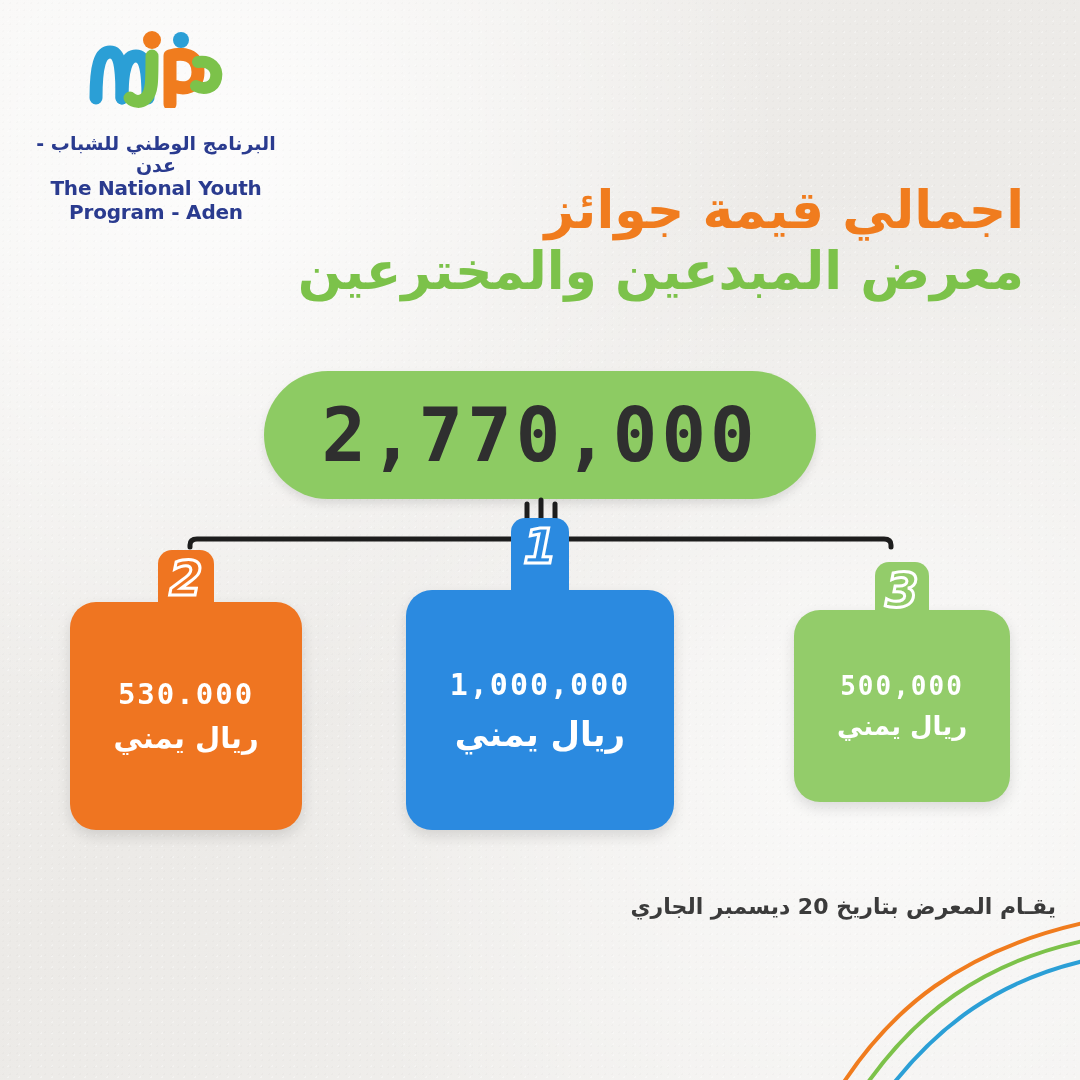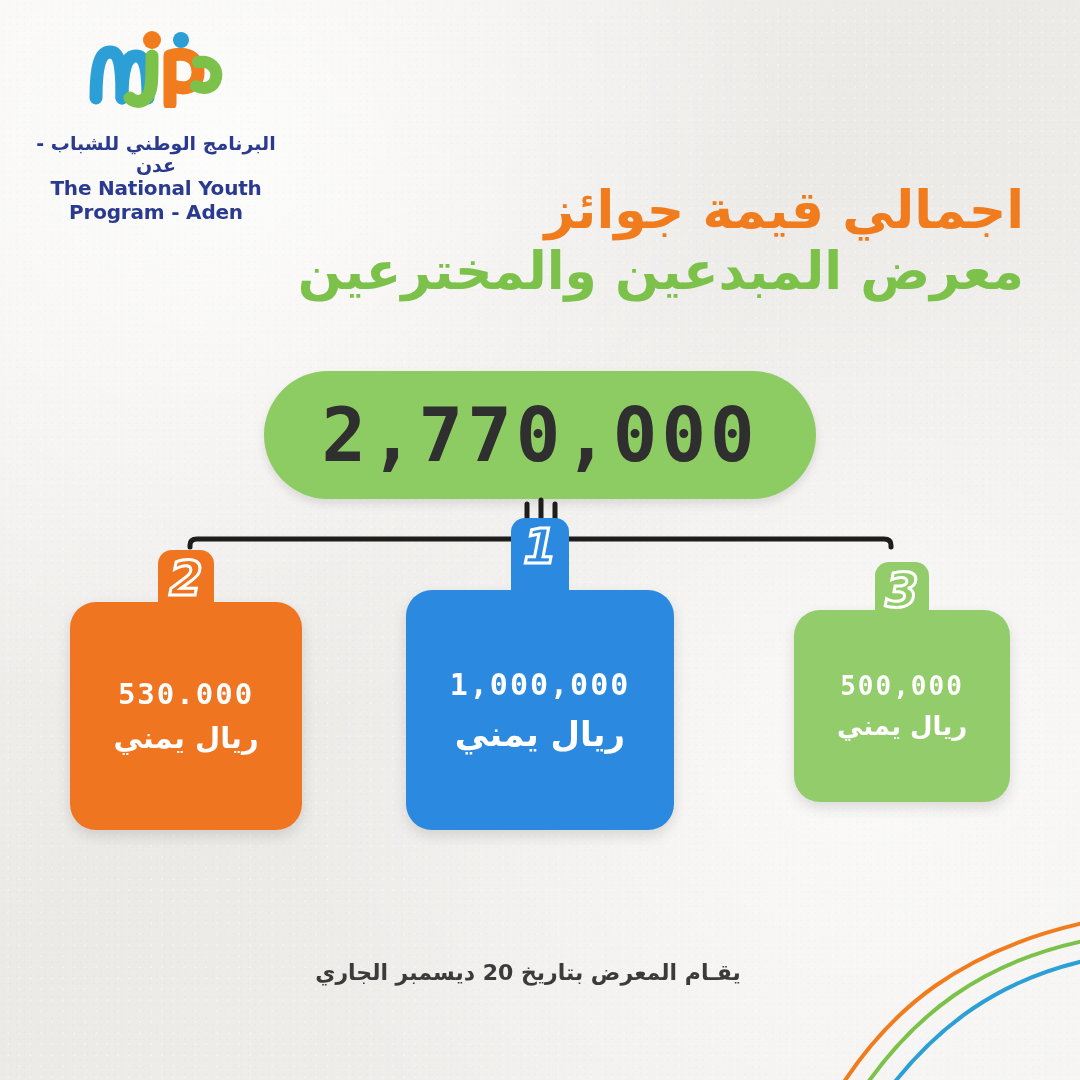--- a/index.html
+++ b/index.html
@@ -202,24 +202,24 @@
     height: 192px;
     background: #93cc6a;
   }
   #card-third .rank-tab { background: #93cc6a; top: -48px; height: 86px; width: 54px; }
   #card-third .prize { font-size: 26px; }
   #card-third .currency { font-size: 26px; margin-top: 10px; }
 
   
   .footnote {
     position: absolute;
-    top: 956px;
+    top: 890px;
     left: 0;
     width: 1056px;
-    text-align: center;
+    text-align: right;
     direction: rtl;
     color: #3b3b3b;
   }
   .footnote div {
     font-size: 22px;
     font-weight: bold;
     line-height: 1.55;
     letter-spacing: 0.2px;
   }
 

